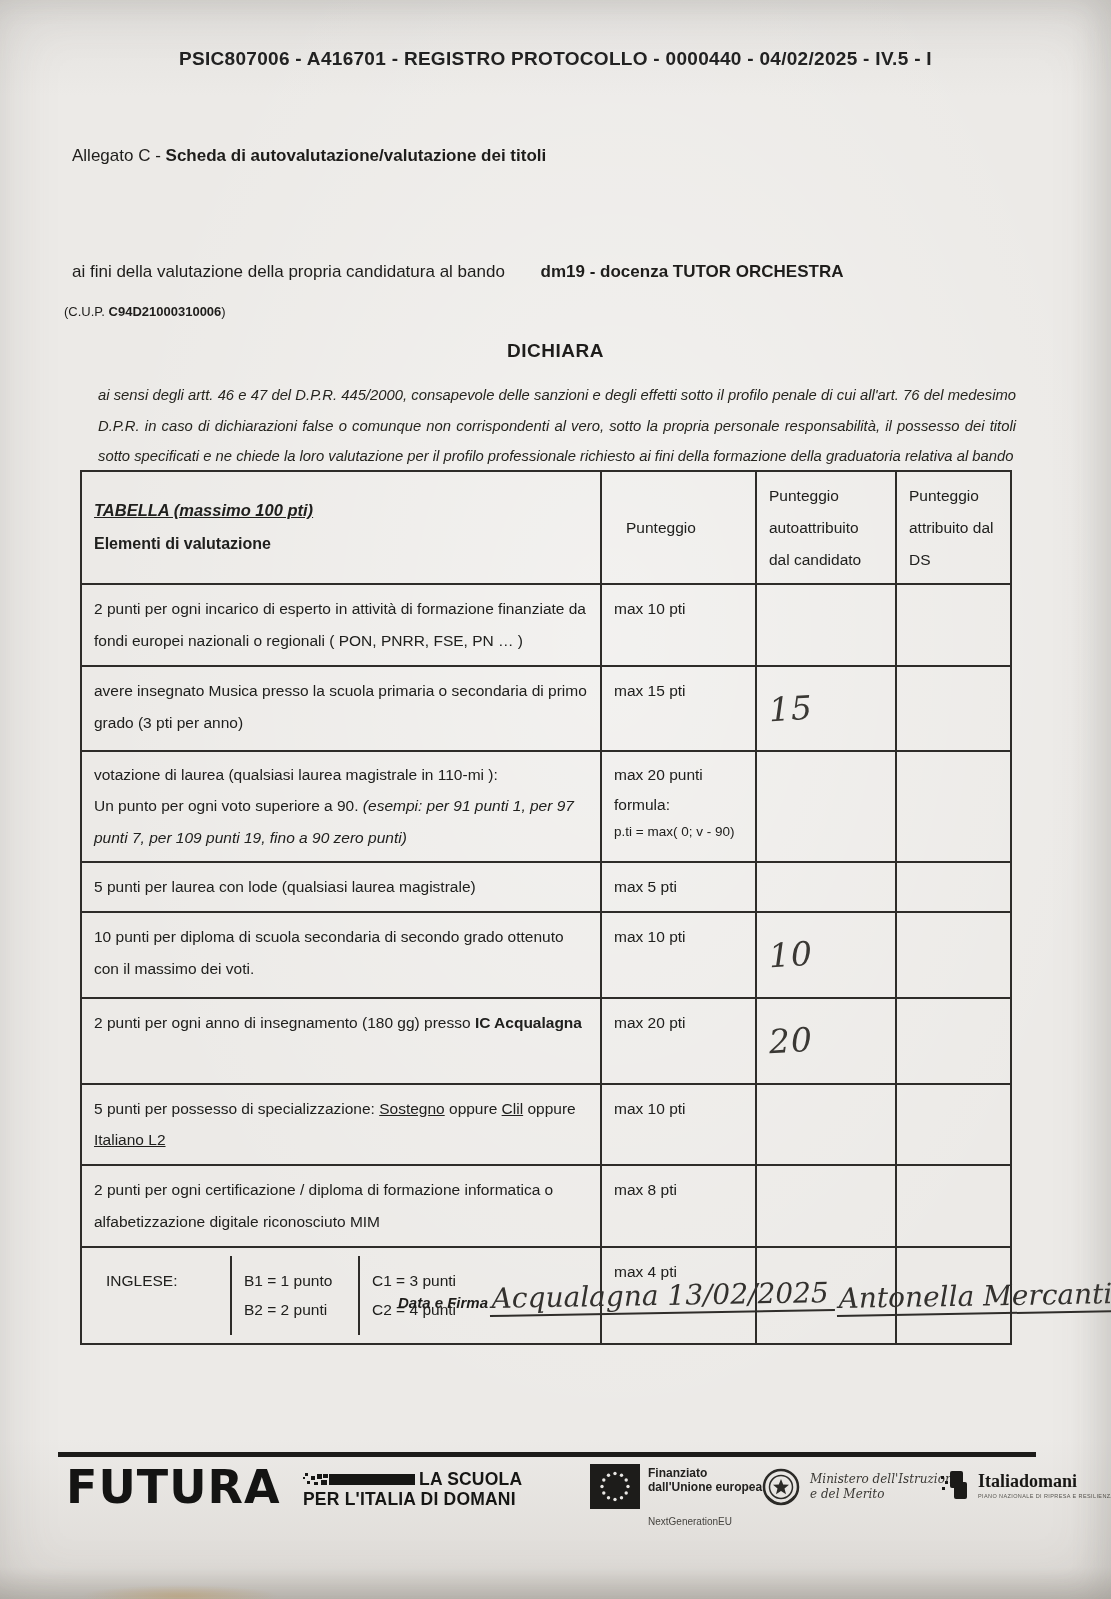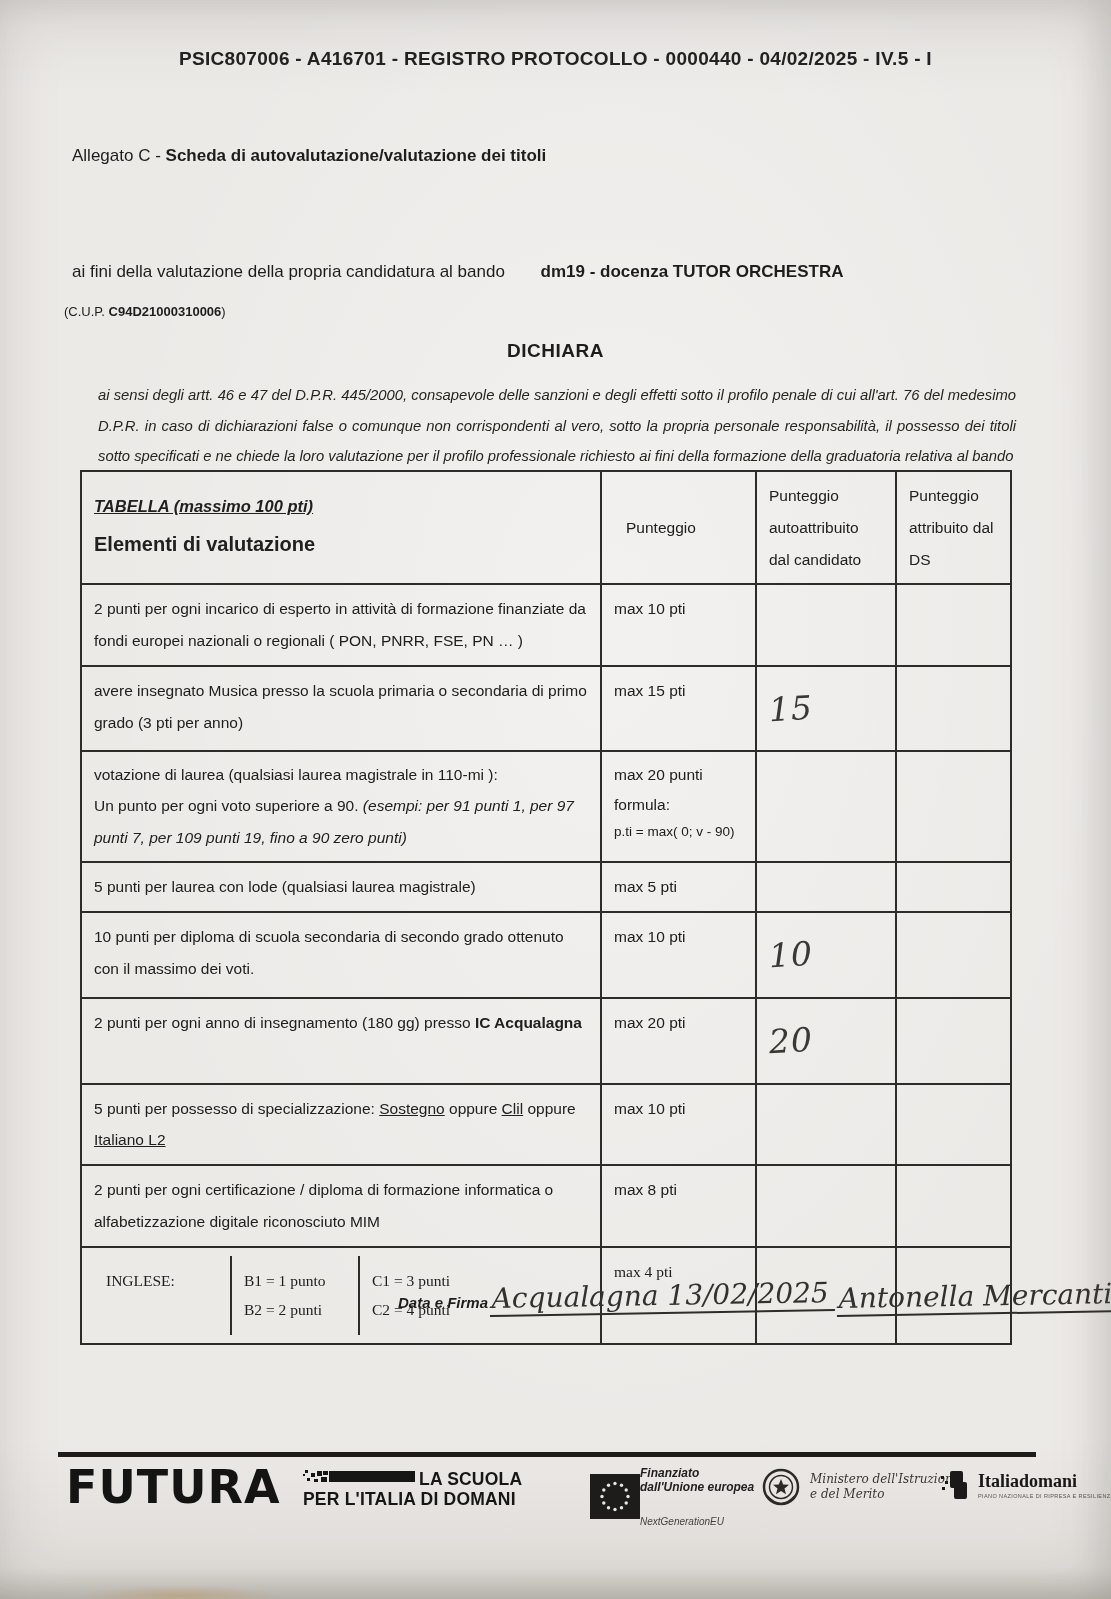--- a/index.html
+++ b/index.html
@@ -71,21 +71,21 @@
     font-size:15.5px;color:#20201e;
   }
   table.val td,table.val th{
     border:2px solid #2e2c29;
     padding:8px 12px;vertical-align:top;text-align:left;
     line-height:2.05;font-weight:400;
   }
   table.val th{vertical-align:middle;}
   th.hc{text-align:center;font-weight:700;line-height:1.35;font-size:15.5px;}
   .tab-title{font-weight:700;font-style:italic;text-decoration:underline;font-size:16.5px;}
-  .tab-sub{font-weight:700;font-size:20px;}
+  .tab-sub{font-weight:700;font-size:16px;}
   td.score{vertical-align:top;}
   td.autoc{text-align:center;vertical-align:middle;}
   .hand-num{
     font-family:"DejaVu Serif",serif;font-style:italic;color:#3a3834;
     font-size:33px;display:inline-block;transform:rotate(-3deg);letter-spacing:1px;
   }
   .mline{display:block;line-height:1.9;}
   .ex{font-style:italic;}
   .und{text-decoration:underline;}
   .bold{font-weight:700;}
@@ -100,22 +100,22 @@
   .sig-hand{
     font-size:28px;border-bottom:2px solid #2f2d2a;padding:0 6px 0 2px;
     white-space:nowrap;transform:rotate(-1deg);transform-origin:left bottom;
   }
   .footer-rule{top:1452px;left:58px;width:978px;height:5px;background:#1d1c1a;}
   .futura{
     top:1460px;left:66px;font-size:46px;font-weight:700;letter-spacing:1px;color:#141413;
     font-family:"DejaVu Sans",sans-serif;transform:scaleY(1.02);
   }
   .tagline{top:1469px;left:303px;font-weight:700;font-size:17.5px;line-height:20px;color:#161614;letter-spacing:.2px;}
-  .tagline .tl1{display:flex;gap:4px;}
-  .eu-block{top:1464px;left:590px;display:flex;align-items:center;font-style:italic;}
+  .tagline .tl1{display:flex;align-items:center;gap:4px;}
+  .eu-block{top:1464px;left:590px;display:flex;gap:8px;align-items:flex-start;}
   .eu-text{font-size:12px;line-height:14px;font-weight:700;color:#22211f;padding-top:2px;}
   .eu-text .ngeu{font-weight:400;font-size:10px;color:#45433f;margin-top:21px;}
   .min-block{top:1466px;left:760px;display:flex;gap:8px;align-items:center;}
   .min-text{
     font-family:"DejaVu Serif",serif;font-style:italic;font-size:12px;line-height:15px;color:#3a3834;
   }
   .ita-block{top:1468px;left:938px;display:flex;gap:6px;align-items:center;}
   .ita-text .ita-name{font-family:"Liberation Serif",serif;font-weight:700;font-size:18px;color:#181715;line-height:18px;}
   .ita-text .ita-sub{font-size:5.5px;letter-spacing:.4px;color:#56544f;margin-top:3px;white-space:nowrap;}
 </style>
@@ -219,21 +219,21 @@
       <td></td>
     </tr>
 
     <tr style="height:77px;">
       <td>2 punti per ogni certificazione / diploma di formazione informatica o alfabetizzazione digitale riconosciuto MIM</td>
       <td class="score">max 8 pti</td>
       <td class="autoc"><span class="hand-num"></span></td>
       <td></td>
     </tr>
 
-    <tr style="height:81px;font-family:Liberation Serif, serif;">
+    <tr style="height:81px;">
       <td class="ing-cell">
         <div class="ing-grid">
           <div>INGLESE:</div>
           <div>
             <span class="mline">B1 = 1 punto</span>
             <span class="mline">B2 = 2 punti</span>
           </div>
           <div>
             <span class="mline">C1 = 3 punti</span>
             <span class="mline">C2 = 4 punti</span>

